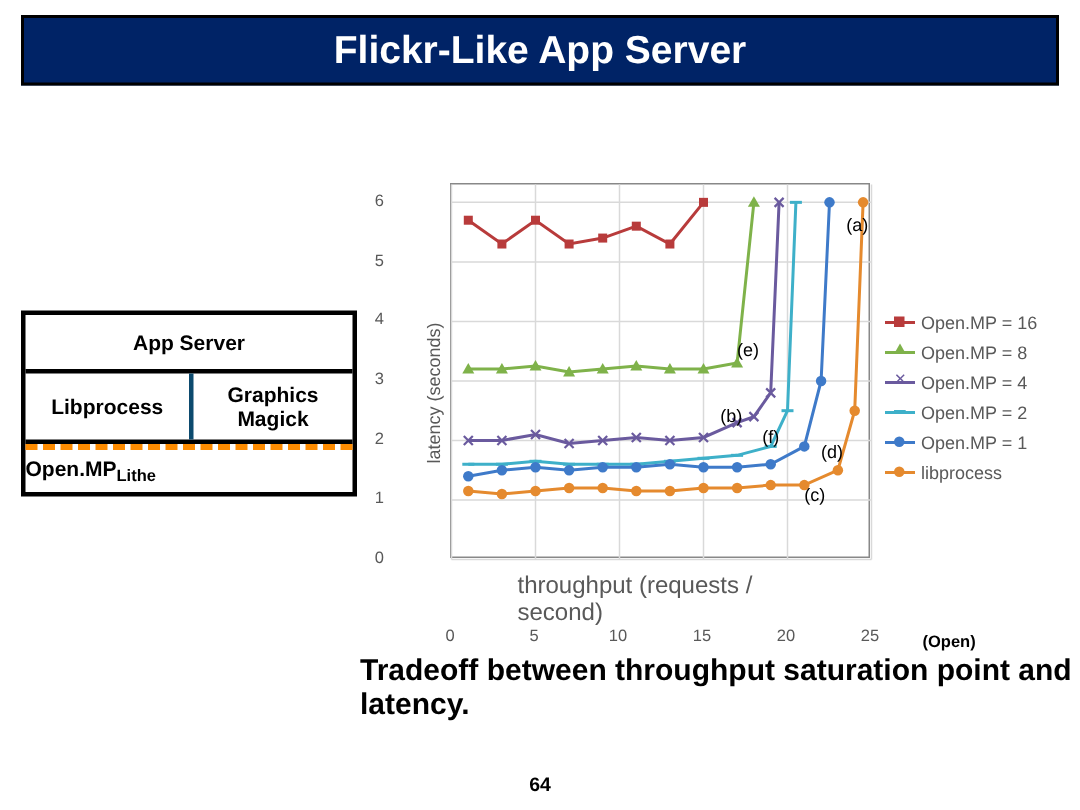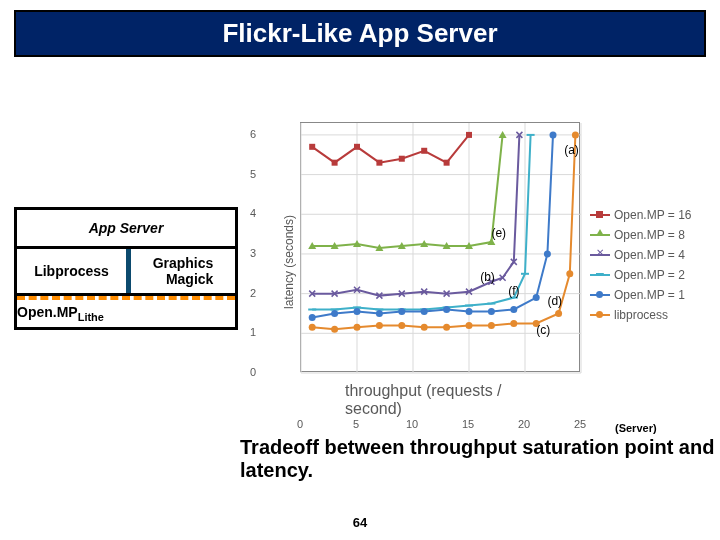--- a/index.html
+++ b/index.html
@@ -35,39 +35,37 @@
     width: 224px;
     border: 3px solid #000;
     background: #fff;
   }
   .diagram .app-row {
     padding: 10px 0;
     border-bottom: 3px solid #000;
     text-align: center;
     font-size: 14px;
     font-weight: bold;
-    font-style: italic;
   }
   .diagram .mid-row {
     display: flex;
     border-bottom: 3px solid #000;
   }
   .diagram .mid-row .col {
     width: 50%;
     text-align: center;
     font-size: 14px;
     font-weight: bold;
     padding: 6px 2px;
     display: flex;
     align-items: center;
     justify-content: center;
   }
   .diagram .mid-row .col + .col {
-    border-left: 5px solid #0c4a6e;
-    text-align: right;
+    border-left: 3px solid #0c4a6e;
   }
   .diagram .omp-row {
     font-size: 14px;
     font-weight: bold;
     padding: 4px 0;
     position: relative;
     border-top: 4px dashed #ff8c00;
   }
   .diagram .omp-row .sub {
     font-size: 11px;
@@ -359,18 +357,18 @@
         </div>
         <div class="row">
           <span style="display: inline-block; width: 20px; height: 2px; background: rgb(229, 138, 46); position: relative;">
             <span style="position: absolute; left: 6px; top: -3px; width: 7px; height: 7px; border-radius: 50%; background: rgb(229, 138, 46);"></span>
           </span>
           <span>libprocess</span>
         </div>
       </div>
   </div>
 
-  <div class="lithe-label">(Server)</div>
+  <div class="lithe-label">(Open)</div>
 
 </div>
 
 <div class="caption">Tradeoff between throughput saturation point and latency.</div>
 <div class="pagenum">64</div>
 
 </body></html>

